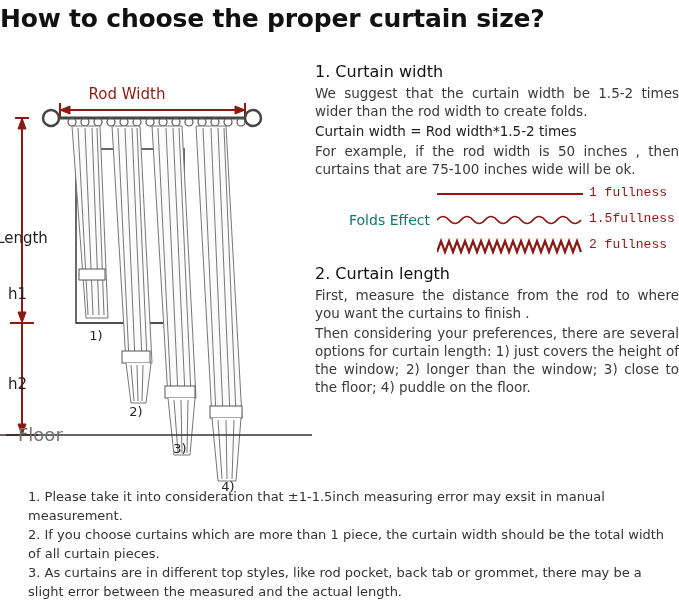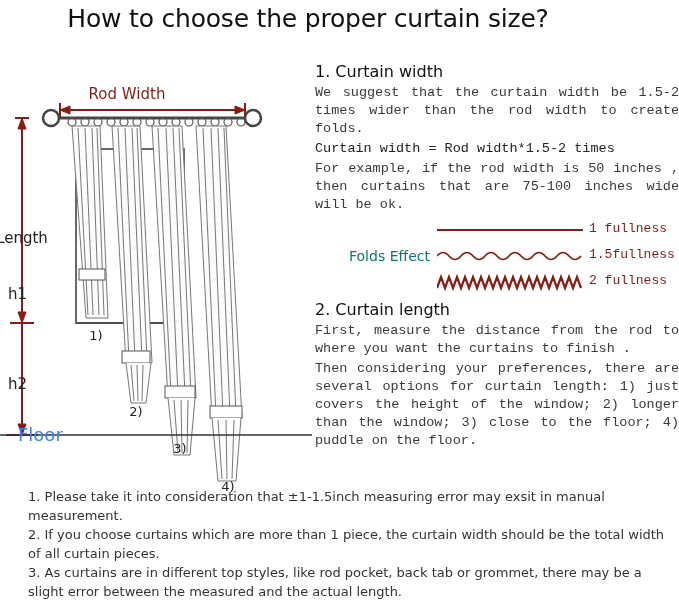--- a/index.html
+++ b/index.html
@@ -18,43 +18,43 @@
   .page {
     position: relative;
     width: 679px;
     height: 610px;
   }
   .title {
     position: absolute;
     left: 0;
     top: 4px;
     width: 616px;
-    text-align: center;
+    text-align: left;
     font-size: 25px;
-    font-weight: normal;
+    font-weight: bold;
     letter-spacing: -0.2px;
     color: #111111;
   }
 
   
   .diagram {
     position: absolute;
     left: 0;
     top: 63px;
     width: 312px;
     height: 430px;
   }
   .diagram svg { display: block; }
 
   .floor-label {
     position: absolute;
     left: 18px;
     top: 424px;
     font-size: 18px;
-    color: #3b82f6;
+    color: #737373;
   }
 
   
   .right {
     position: absolute;
     left: 315px;
     top: 62px;
     width: 364px;
   }
   .sec-head {
@@ -62,21 +62,20 @@
     color: #111111;
     margin: 0 0 3px 0;
     font-weight: normal;
   }
   .para {
     font-size: 13.5px;
     line-height: 18px;
     color: #3a3a3a;
     text-align: justify;
     margin: 0 0 2px 0;
-    font-family: Liberation Mono, monospace;
   }
   .para.dark { color: #222222; }
   .spacer8 { height: 8px; }
 
   
   .folds {
     position: relative;
     height: 76px;
     margin-top: 6px;
     margin-bottom: 4px;

